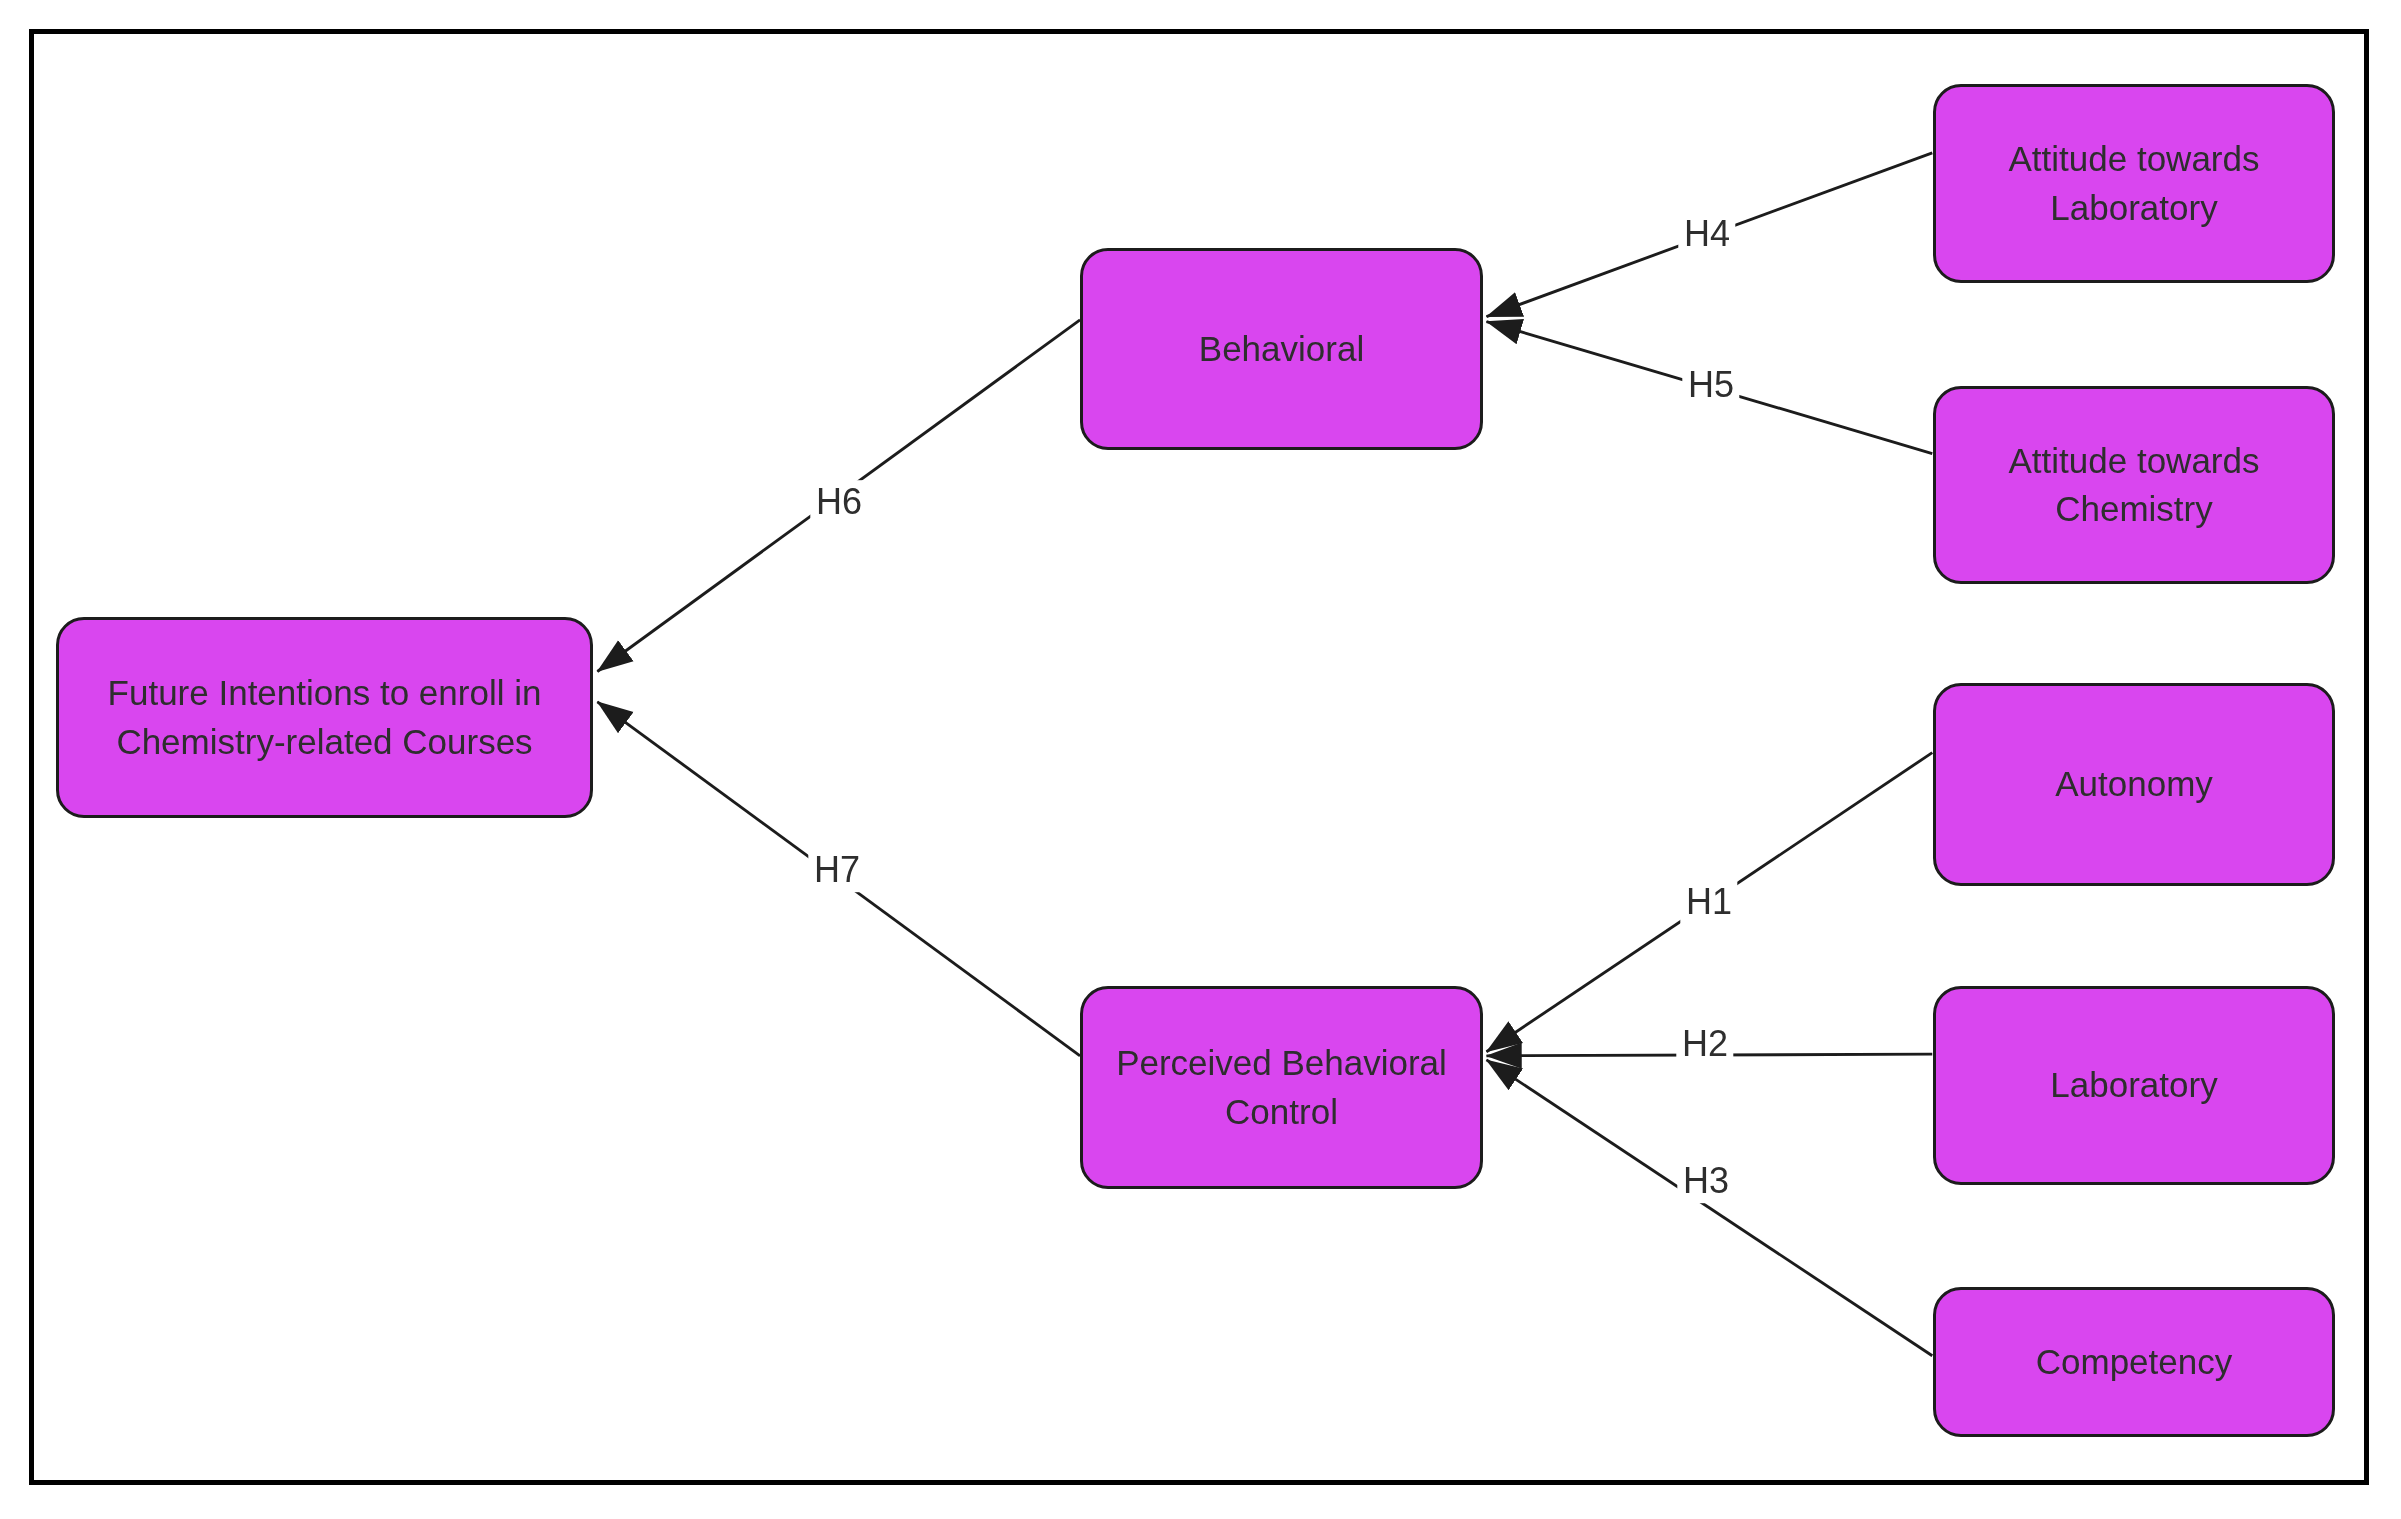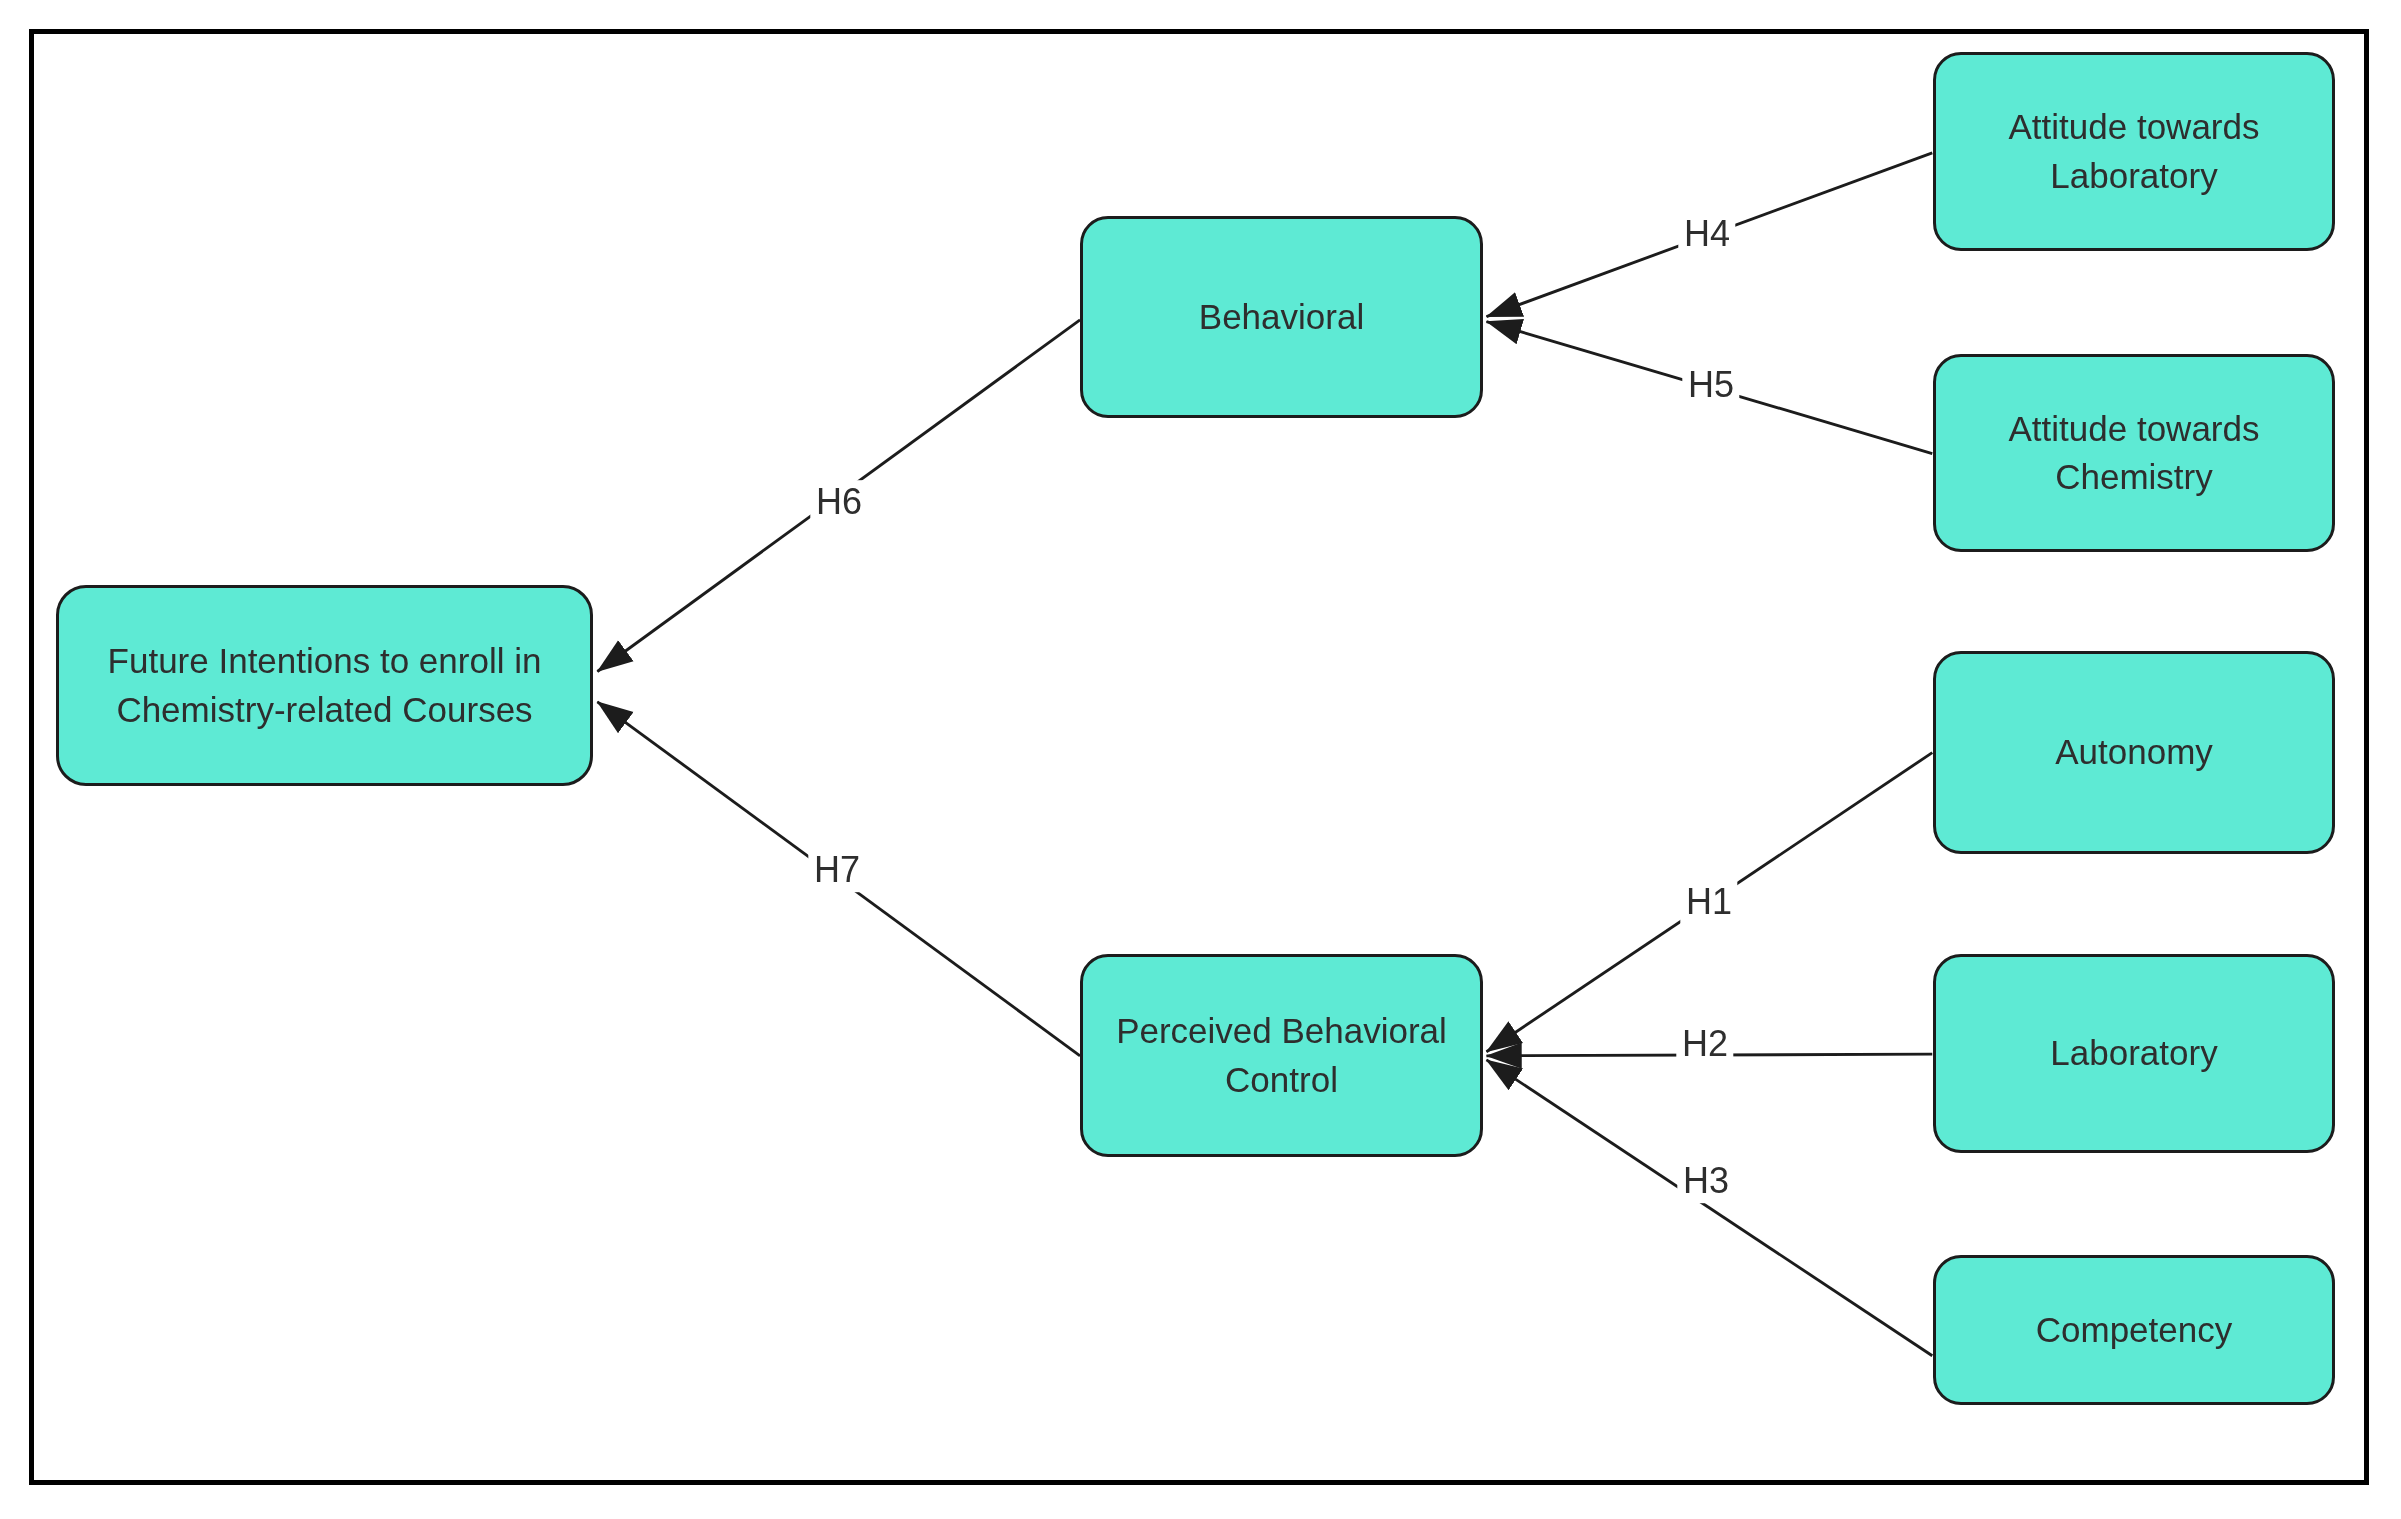--- a/index.html
+++ b/index.html
@@ -21,45 +21,46 @@
   }
   svg.wires {
     position: absolute;
     left: 0; top: 0;
     width: 2401px; height: 1520px;
     z-index: 1;
   }
   .node {
     position: absolute;
     box-sizing: border-box;
-    background: #5eead4;
+    background: #d946ef;
     border: 3.3px solid #1c1c1c;
     border-radius: 28px;
     display: flex;
     align-items: center;
     justify-content: center;
     text-align: center;
     font-size: 35px;
     line-height: 1.38;
     color: #2e2e2e;
     z-index: 2;
     padding: 0 8.2px;
+    margin-top: 32px;
   }
   .hlabel {
     position: absolute;
     transform: translate(-50%, -50%);
     background: #ffffff;
     padding: 0.8px 5.7px;
     font-size: 36px;
     color: #2e2e2e;
     z-index: 3;
     white-space: nowrap;
   }
   
-  #node-future       { left: 56px;   top: 585px;  width: 537px; height: 201px; border-radius: 30px; }
+  #node-future       { left: 56px;   top: 585px;  width: 537px; height: 201px; }
   #node-affective    { left: 1080px; top: 216px;  width: 403px; height: 202px; }
   #node-pbc          { left: 1080px; top: 954px; width: 403px; height: 203px; }
   #node-att-lab      { left: 1933px; top: 52px;   width: 402px; height: 199px; }
   #node-att-chem     { left: 1933px; top: 354px;  width: 402px; height: 198px; }
   #node-autonomy     { left: 1933px; top: 651px;  width: 402px; height: 203px; }
   #node-relatedness  { left: 1933px; top: 954px; width: 402px; height: 199px; }
   #node-competency   { left: 1933px; top: 1255px; width: 402px; height: 150px; }
   
   #hlabel-h1 { left: 1709px; top: 902px; }
   #hlabel-h2 { left: 1705px; top: 1044px; text-align: right; }

